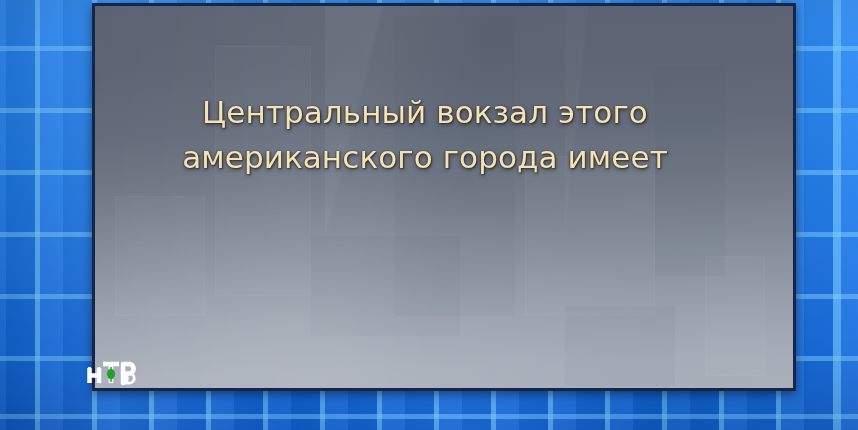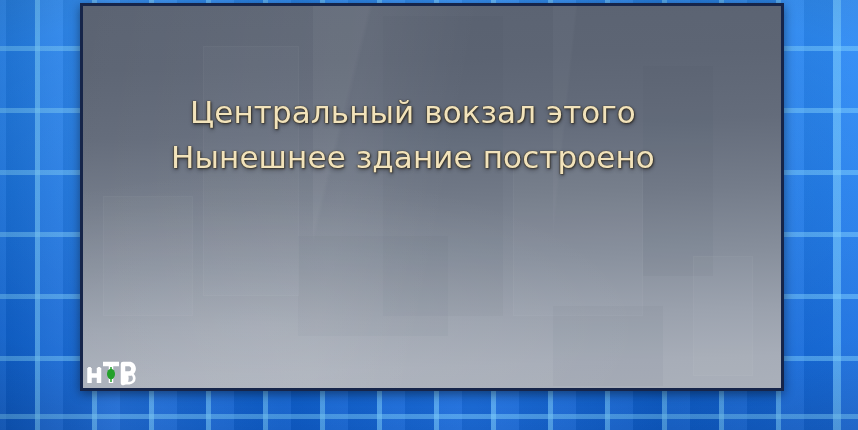--- a/index.html
+++ b/index.html
@@ -61,21 +61,21 @@
       radial-gradient(ellipse 120% 90% at 50% 45%,
         rgba(255,255,255,0.10) 0%,
         rgba(0,0,0,0.00) 55%,
         rgba(0,0,0,0.22) 100%);
     pointer-events: none;
   }
 
   
   .panel {
     position: absolute;
-    left: 80px;
+    left: 92px;
     top: 3px;
     width: 704px;
     height: 388px;
     border: 3px solid #16254a;
     box-sizing: border-box;
     overflow: hidden;
     box-shadow: 0 3px 10px rgba(0,0,0,0.45);
   }
   .panel-bg {
     position: absolute;
@@ -181,21 +181,21 @@
       <div class="sq" style="left:20px;  top:190px; width:90px;  height:120px;"></div>
       <div class="sq dk" style="left:215px; top:230px; width:150px; height:100px;"></div>
       <div class="sq" style="left:610px; top:250px; width:60px;  height:120px;"></div>
       <div class="sq dk" style="left:470px; top:300px; width:110px; height:80px;"></div>
     </div>
 
     <div class="panel-sheen"></div>
 
     <div class="caption">
       <span class="line">Центральный вокзал этого</span>
-      <span class="line">Нынешнее здание построено</span>
+      <span class="line">американского города имеет</span>
     </div>
   </div>
 
   <div class="ntv-logo">
     <svg viewBox="0 0 108 62" width="54" height="31" xmlns="http://www.w3.org/2000/svg">
       <g stroke="#ffffff" stroke-width="9" stroke-linejoin="round" fill="none">
         <path d="M11 52 L11 22 M11 37 L30 37 M30 52 L30 22"></path>
         <path d="M38 14 L70 14 M54 14 L54 52"></path>
         <path d="M78 52 L78 14 L92 14 a10 10 0 0 1 0 19 L78 33 a10 10 0 0 1 0 19 Z"></path>
       </g>

